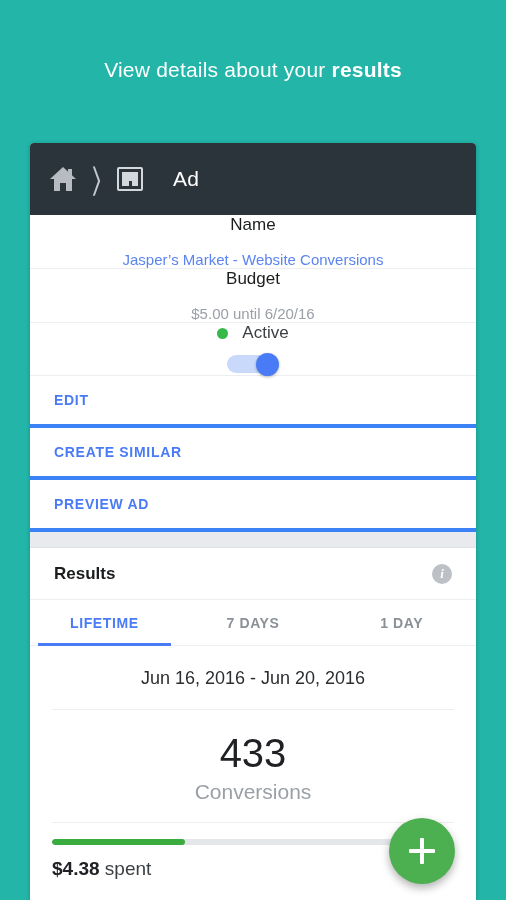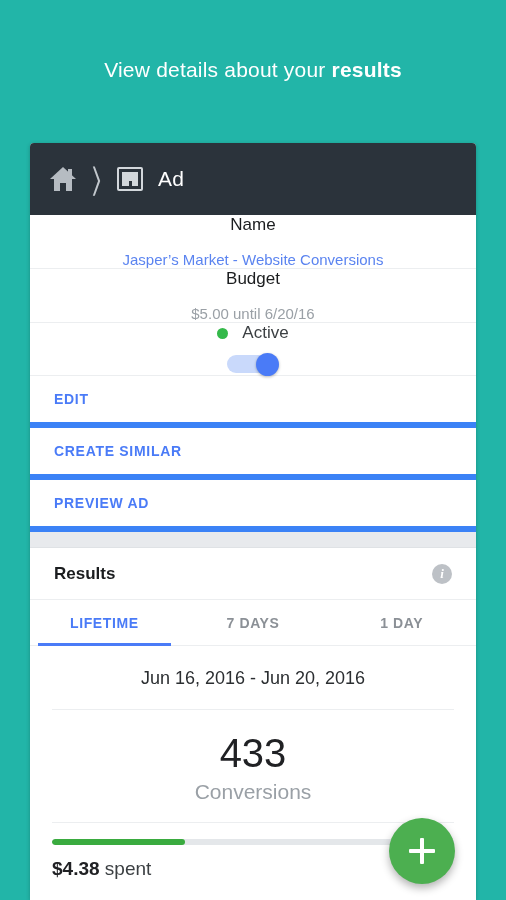--- a/index.html
+++ b/index.html
@@ -55,21 +55,21 @@
     line-height: 1; transform: scaleY(1.25); font-family: "DejaVu Sans", sans-serif;
   }
   .crumb-adicon {
     width: 26px; height: 24px; border: 2px solid #d3d8dc; border-radius: 2px;
     padding: 3px; display: flex; flex-direction: column; justify-content: space-between;
     flex: 0 0 auto;
   }
   .crumb-adicon .big { height: 9px; background: #d3d8dc; }
   .crumb-adicon .row { display: flex; gap: 3px; height: 5px; }
   .crumb-adicon .row i { flex: 1; background: #d3d8dc; display: block; }
-  .crumb-title { color: #ffffff; font-size: 21px; margin-left: 15px; letter-spacing: .2px; }
+  .crumb-title { color: #ffffff; font-size: 21px; margin-left: 30px; letter-spacing: .2px; }
 
   
   .row-line {
     height: 54px; padding: 0 24px;
     display: flex; align-items: center; justify-content: space-between;
     border-bottom: 1px solid #eceef0;
     flex-direction: column;
   }
   .row-label { font-size: 17px; color: #1b1d1f; }
   .row-value-link { font-size: 15px; color: #5b84f0; }
@@ -87,21 +87,21 @@
   }
   .toggle .thumb {
     position: absolute; top: 0; right: 0; width: 23px; height: 23px;
     border-radius: 50%; background: #4a7bf7;
     box-shadow: 0 1px 3px rgba(0,0,0,.28);
   }
 
   
   .action {
     height: 52px; padding: 0 24px; display: flex; align-items: center;
-    border-bottom: 6px solid #3b82f6;
+    border-bottom: 4px solid #3b82f6;
     color: #4a7bf7; font-size: 14px; font-weight: 700; letter-spacing: .7px;
   }
 
   .gap-band { height: 16px; background: #e8eaed; border-bottom: 1px solid #dfe2e5; }
 
   
   .results-head {
     height: 52px; padding: 0 24px; display: flex; align-items: center;
     justify-content: space-between; border-bottom: 1px solid #eceef0;
   }

